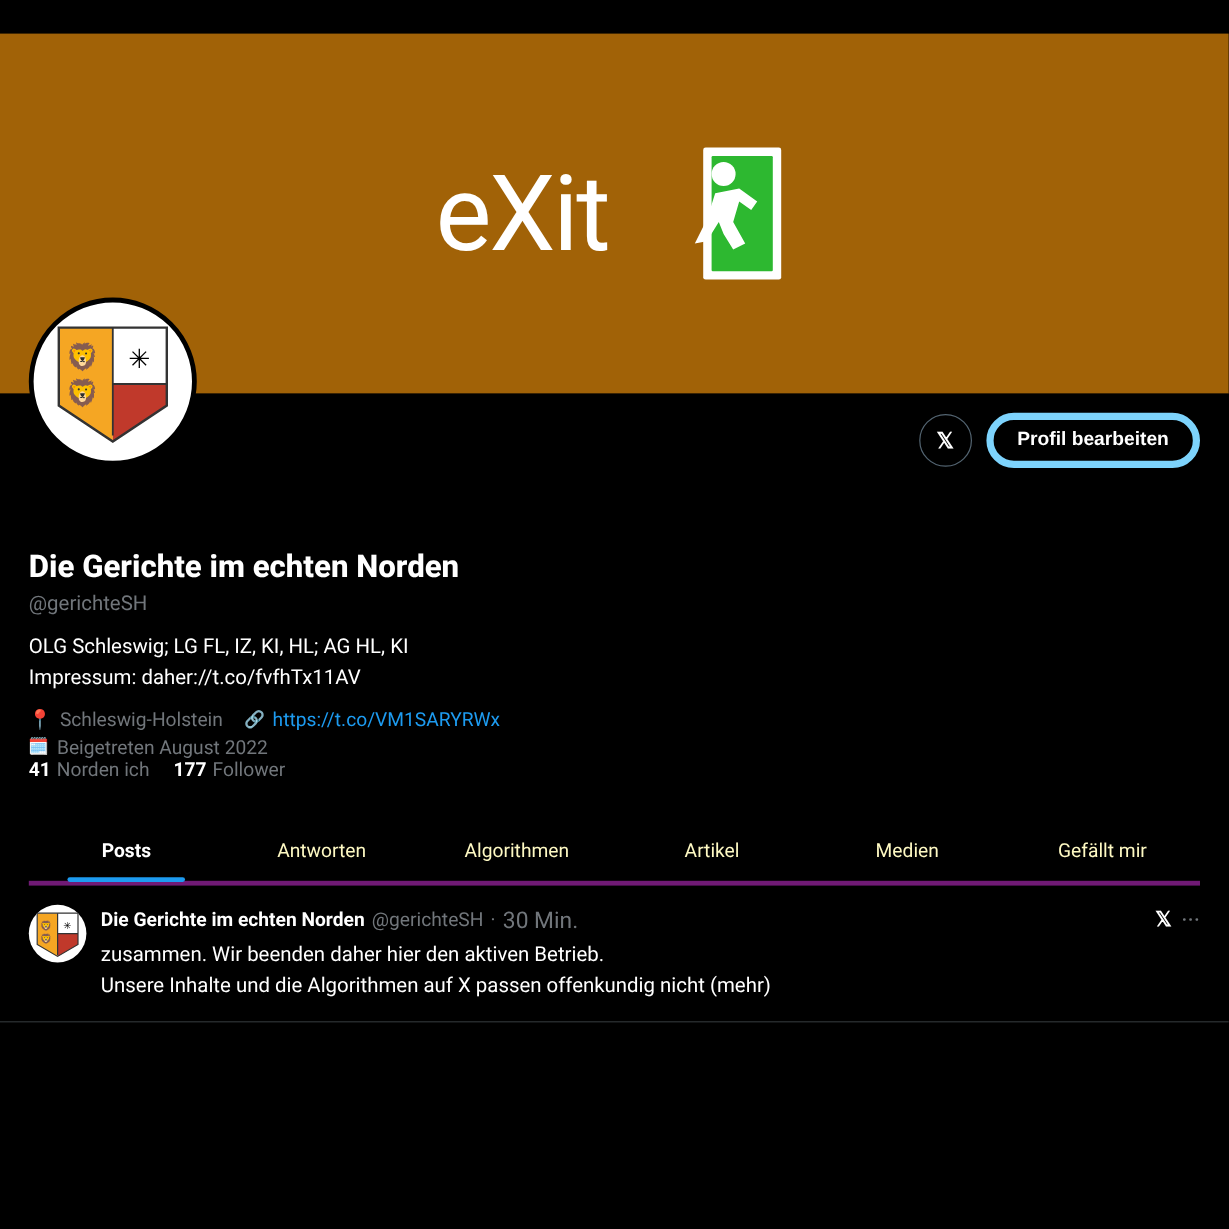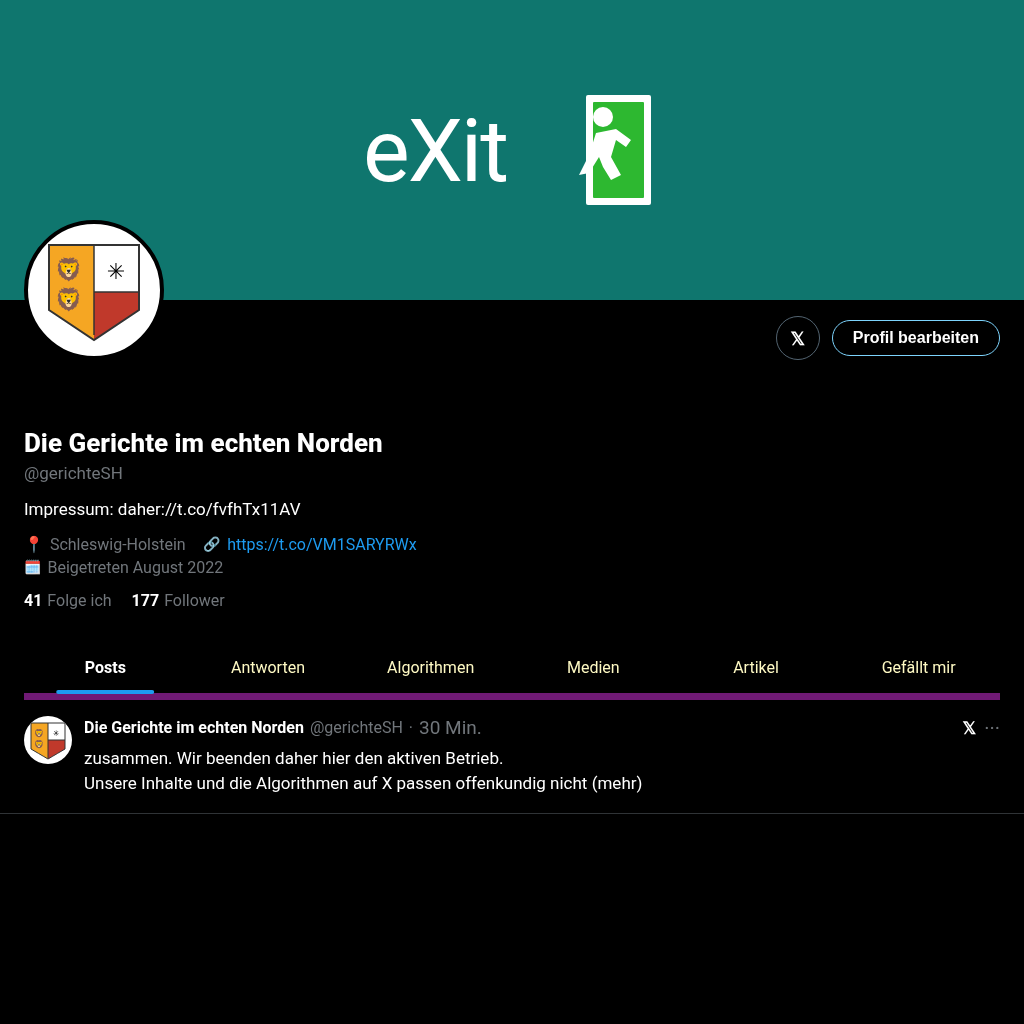--- a/index.html
+++ b/index.html
@@ -9,24 +9,25 @@
       background: #000;
       font-family: -apple-system, BlinkMacSystemFont, "Segoe UI", Roboto, Helvetica, Arial, sans-serif;
       color: #fff;
       overflow-x: hidden;
     }
 
     
     .banner {
       width: 100%;
       height: 300px;
-      background: #0f766e;
+      background: #a16207;
       position: relative;
       display: flex;
       justify-content: center;
+      margin-top: 28px;
     }
     .banner-logo {
       display: flex;
       align-items: center;
       gap: 24px;
     }
     .exit-text {
       font-size: 88px;
       font-weight: 400;
       color: #fff;
@@ -82,21 +83,21 @@
       display: flex;
       align-items: center;
       justify-content: center;
       cursor: pointer;
       color: #fff;
       font-size: 18px;
       font-weight: bold;
     }
 
     .edit-profile-btn {
-      border: 1px solid #7dd3fc;
+      border: 6px solid #7dd3fc;
       background: #000;
       color: #fff;
       border-radius: 9999px;
       padding: 8px 20px;
       font-size: 16px;
       font-weight: 700;
       cursor: pointer;
       white-space: nowrap;
     }
 
@@ -145,21 +146,21 @@
       align-items: center;
       gap: 6px;
     }
 
     .meta-link {
       color: #1d9bf0;
       text-decoration: none;
     }
 
     .follow-stats {
-      margin-top: 14px;
+      margin-top: 0;
       display: flex;
       gap: 20px;
       font-size: 16px;
     }
 
     .follow-stat {
       display: flex;
       gap: 5px;
     }
 
@@ -168,23 +169,22 @@
       color: #fff;
     }
 
     .follow-stat-label {
       color: #71767b;
     }
 
     
     .tabs {
       display: flex;
-      border-bottom: 7px solid #701a75;
+      border-bottom: 4px solid #701a75;
       margin-top: 16px;
-      justify-content: flex-end;
     }
 
     .tab {
       flex: 1;
       text-align: center;
       padding: 16px 4px;
       font-size: 16px;
       color: #fef9c3;
       cursor: pointer;
       position: relative;
@@ -346,20 +346,21 @@
   <div class="profile-actions">
     <div class="x-icon-btn">𝕏</div>
     <button class="edit-profile-btn">Profil bearbeiten</button>
   </div>
 
   <div class="profile-info">
     <div class="display-name">Die Gerichte im echten Norden</div>
     <div class="username">@gerichteSH</div>
 
     <div class="bio">
+      <div>OLG Schleswig; LG FL, IZ, KI, HL; AG HL, KI</div>
       <div>Impressum: daher://t.co/fvfhTx11AV</div>
     </div>
 
     <div class="profile-meta">
       <div class="meta-row">
         <div class="meta-item">
           <span style="font-size:16px;">📍</span>
           <span>Schleswig-Holstein</span>
         </div>
         <div class="meta-item">
@@ -371,35 +372,35 @@
         <div class="meta-item">
           <span style="font-size:14px;">🗓️</span>
           <span>Beigetreten August 2022</span>
         </div>
       </div>
     </div>
 
     <div class="follow-stats">
       <div class="follow-stat">
         <span class="follow-stat-num">41</span>
-        <span class="follow-stat-label">Folge ich</span>
+        <span class="follow-stat-label">Norden ich</span>
       </div>
       <div class="follow-stat">
         <span class="follow-stat-num">177</span>
         <span class="follow-stat-label">Follower</span>
       </div>
     </div>
   </div>
 
   <div class="tabs">
     <div class="tab active">Posts</div>
     <div class="tab">Antworten</div>
     <div class="tab">Algorithmen</div>
+    <div class="tab">Artikel</div>
     <div class="tab">Medien</div>
-    <div class="tab">Artikel</div>
     <div class="tab">Gefällt mir</div>
   </div>
 </div>
 
 <div class="post-card">
   <div class="post-avatar">
     <svg class="post-avatar-img" viewBox="0 0 42 42" xmlns="http://www.w3.org/2000/svg">
       <clipPath id="shield-clip2">
         <path d="M4 4 H38 V30 Q21 40 21 40 Q21 40 4 30 Z"></path>
       </clipPath>

